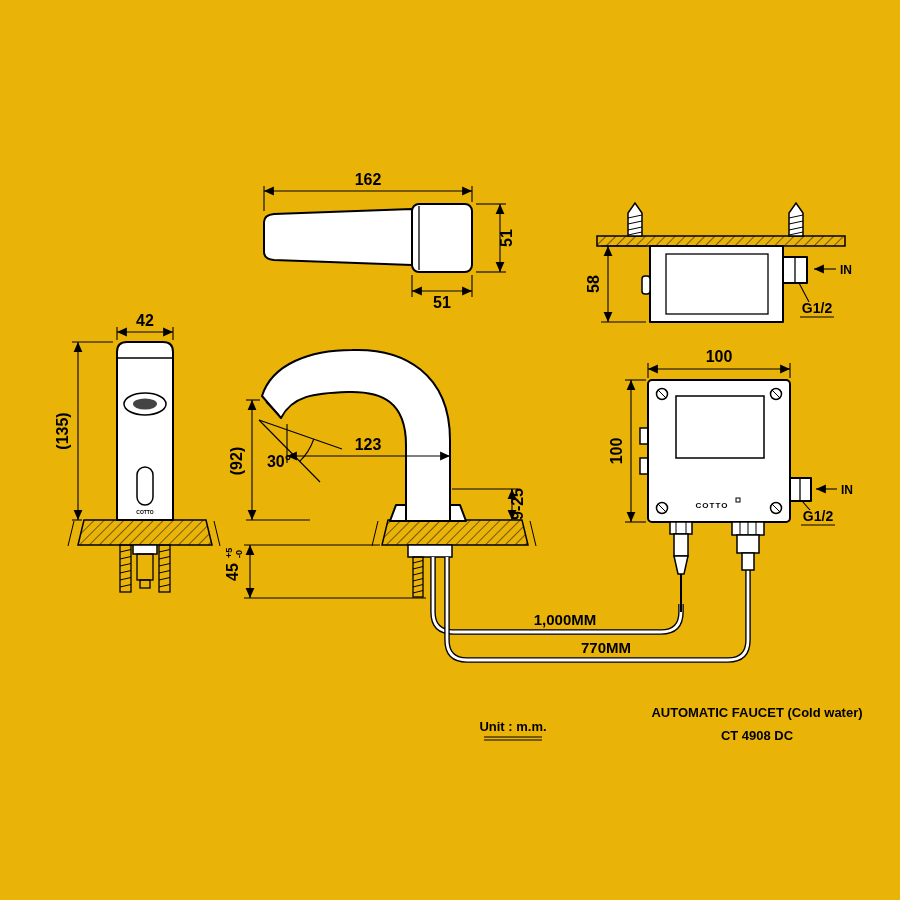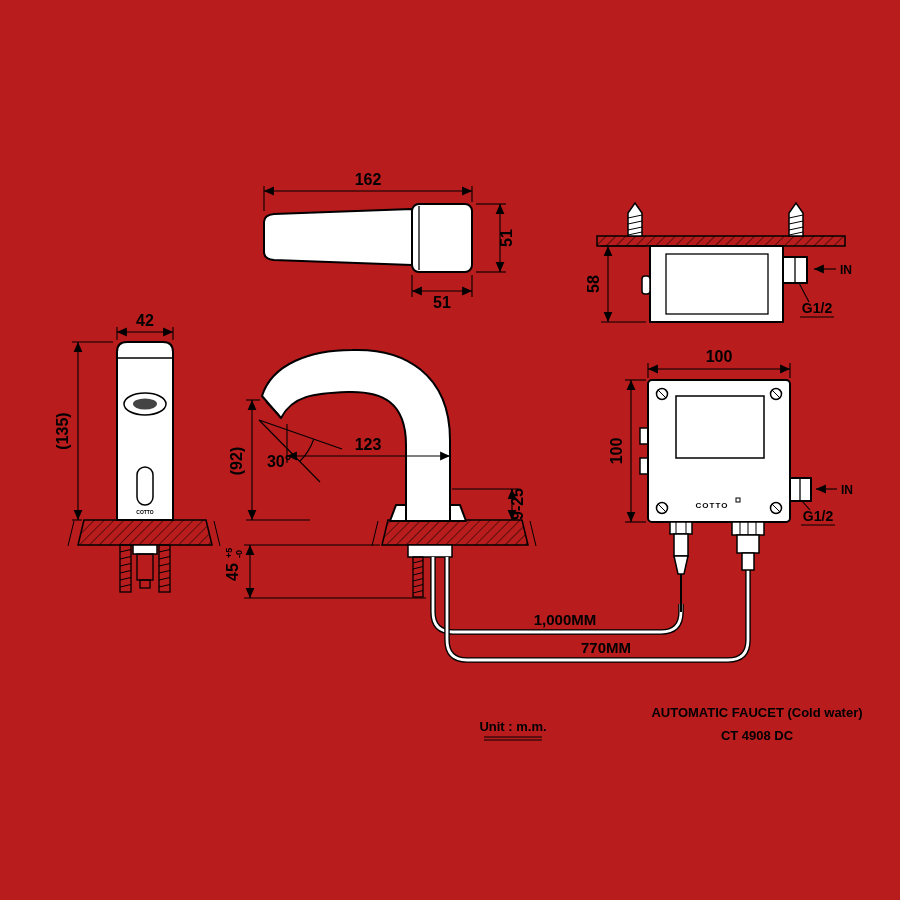--- a/index.html
+++ b/index.html
@@ -1,16 +1,16 @@
 <!DOCTYPE html>
 <html><head>
 <meta charset="utf-8">
 <style>
   html,body{margin:0;padding:0;background:#fff;}
-  .page{width:900px;height:900px;background:#b91c1c;position:relative;font-family:"Liberation Sans",sans-serif;}
+  .page{width:900px;height:900px;background:#eab308;position:relative;font-family:"Liberation Sans",sans-serif;}
   svg text{fill:#000;font-family:"Liberation Sans",sans-serif;}
   .dim{font-size:16px;font-weight:bold;}
   .dim-sm{font-size:9px;font-weight:bold;}
   .lbl{font-size:14px;font-weight:bold;}
   .inlbl{font-size:12px;font-weight:bold;}
   .hoselbl{font-size:15px;font-weight:bold;}
   .title{font-size:13px;font-weight:bold;}
   .logo{font-size:8px;font-weight:bold;letter-spacing:1px;}
   .tinylogo{font-size:5px;font-weight:bold;}
   .o2{stroke:#000;stroke-width:2;fill:#fff;stroke-linejoin:round;}

